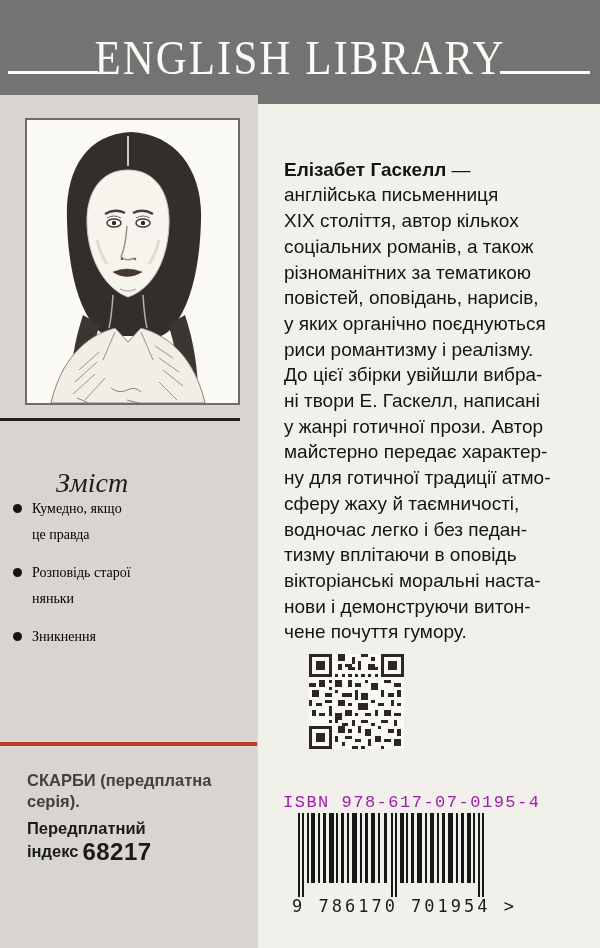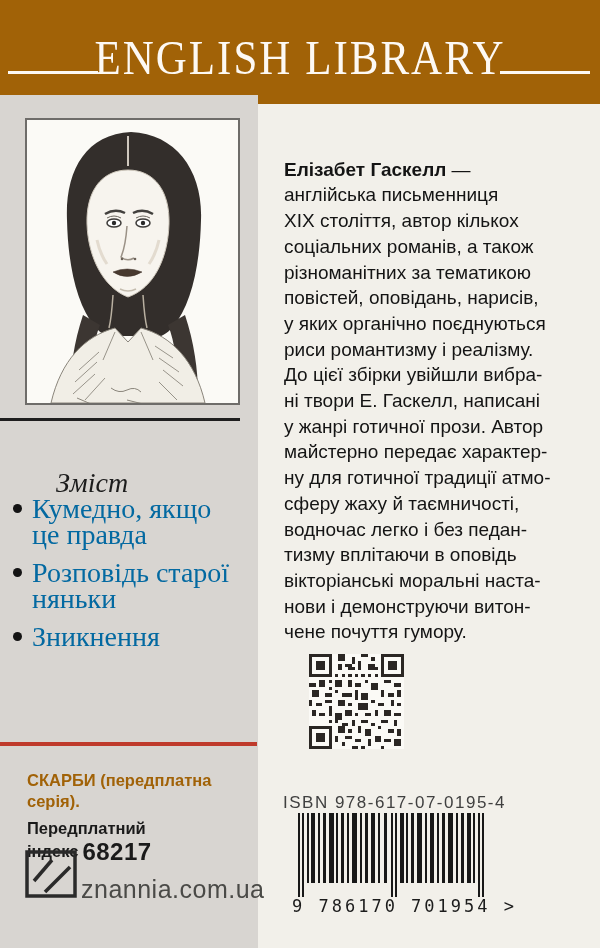--- a/index.html
+++ b/index.html
@@ -1,21 +1,21 @@
 <!DOCTYPE html>
 <html><head>
 <meta charset="utf-8">
 <style>
   html,body{margin:0;padding:0;}
   .page{
     position:relative;width:600px;height:948px;overflow:hidden;
     background:#f2f0ea;font-family:"Liberation Sans",sans-serif;color:#161616;
   }
   
-  .header{position:absolute;left:0;top:0;width:600px;height:104px;background:#a16207;}
+  .header{position:absolute;left:0;top:0;width:600px;height:104px;background:#737373;}
   .header-title{
     position:absolute;left:0;top:30px;width:600px;text-align:center;
     font-family:"Liberation Serif",serif;font-size:43px;font-weight:500;
     color:#fdf9f4;letter-spacing:2px;transform:scaleY(1.12);transform-origin:top center;
     white-space:nowrap;
   }
   .header-rule{position:absolute;top:71px;height:3px;background:#fdf9f4;width:90px;}
   .rule-left{left:8px;}
   .rule-right{right:10px;}
   
@@ -30,44 +30,44 @@
     position:absolute;left:56px;top:467px;
     font-family:"Liberation Serif",serif;font-style:italic;font-size:28px;color:#1c1c1c;
   }
   .toc-list{position:absolute;left:13px;top:496px;width:240px;}
   .toc-item{display:flex;align-items:flex-start;margin-bottom:12px;}
   .toc-bullet{
     flex:0 0 auto;width:9px;height:9px;border-radius:50%;background:#141414;
     margin:8px 10px 0 0;
   }
   .toc-item-label{
-    font-family:"Liberation Serif",serif;font-size:28px;line-height:26px;
-    color:#0369a1;white-space:pre-line;
+    font-family:"Liberation Serif",serif;font-size:14px;line-height:26px;
+    color:#000000;white-space:pre-line;
   }
   .divider-red{position:absolute;left:0;top:742px;width:257px;height:4px;background:#bf3a2b;}
   .series-info{position:absolute;left:27px;top:770px;width:230px;font-weight:bold;}
-  .series-line{font-size:16.5px;line-height:21px;color:#a16207;}
+  .series-line{font-size:16.5px;line-height:21px;color:#404040;}
   .index-line{margin-top:7px;font-size:16.5px;color:#1a1a1a;}
   .index-value{font-size:24px;letter-spacing:0.5px;vertical-align:-3px;margin-left:4px;}
   .logo-row{position:absolute;left:25px;top:850px;display:flex;align-items:flex-end;}
   .logo-box{width:52px;height:48px;}
   .publisher-website{
     font-size:25px;color:#4a4a47;margin-left:4px;margin-bottom:-6px;letter-spacing:0.5px;
   }
   
   .about{
     position:absolute;left:284px;top:131px;width:300px;
     font-size:19px;line-height:25.7px;color:#141414;white-space:pre-line;
   }
   .author-name{font-weight:bold;margin-top:40px;}
   .qr{position:absolute;left:308px;top:654px;width:97px;height:95px;}
   .qr svg{display:block;width:100%;height:100%;shape-rendering:crispEdges;}
   .isbn{
     position:absolute;left:283px;top:793px;
-    font-family:Liberation Sans, sans-serif;font-size:17px;letter-spacing:1.5px;color:#404040;
+    font-family:Liberation Mono, monospace;font-size:17px;letter-spacing:1.5px;color:#a21caf;
     white-space:nowrap;
   }
   .barcode{position:absolute;left:292px;top:813px;width:240px;height:104px;}
   .barcode svg{display:block;width:100%;height:100%;}
   .barcode text{
     font-family:"DejaVu Sans Mono",monospace;font-size:17px;letter-spacing:3px;fill:#1c1c1c;
   }
 </style>
 </head>
 <body>
@@ -158,28 +158,20 @@
 
   <div class="divider-red"></div>
 
   <div class="series-info">
     <div class="series-line">СКАРБИ (передплатна серія).</div>
     <div class="index-line">
       <span>Передплатний індекс</span><span class="index-value">68217</span>
     </div>
   </div>
 
-  <div class="logo-row">
-    <svg class="logo-box" viewBox="0 0 52 48" xmlns="http://www.w3.org/2000/svg">
-      <rect x="2" y="2" width="48" height="44" fill="none" stroke="#2a2a2a" stroke-width="3.5"></rect>
-      <path d="M27,10 L9,31" stroke="#2a2a2a" stroke-width="3.5" fill="none"></path>
-      <path d="M45,17 L20,42" stroke="#2a2a2a" stroke-width="3.5" fill="none"></path>
-    </svg>
-    <div class="publisher-website">znannia.com.ua</div>
-  </div>
 
   <div class="about">
     <span class="author-name">Елізабет Гаскелл</span><span> —
 англійська письменниця
 XIX століття, автор кількох
 соціальних романів, а також
 різноманітних за тематикою
 повістей, оповідань, нарисів,
 у яких органічно поєднуються
 риси романтизму і реалізму.

